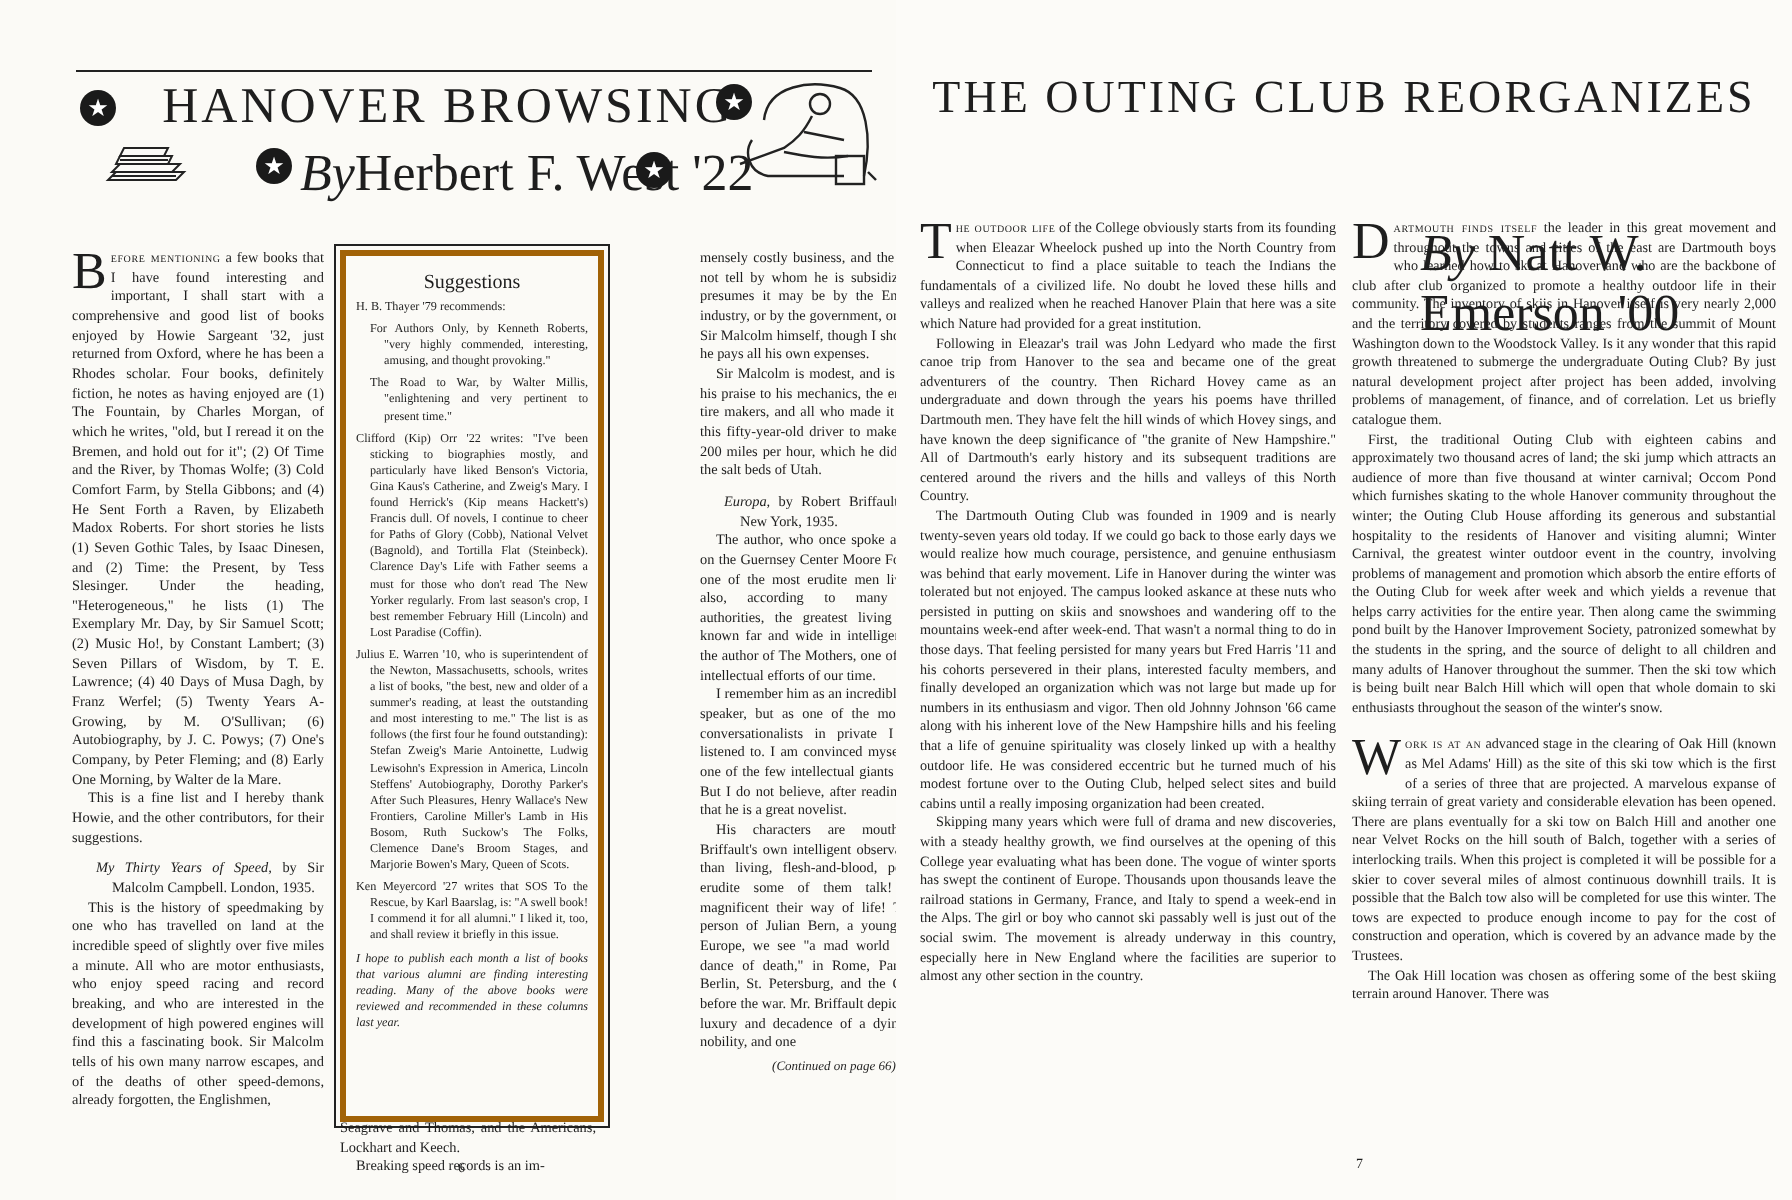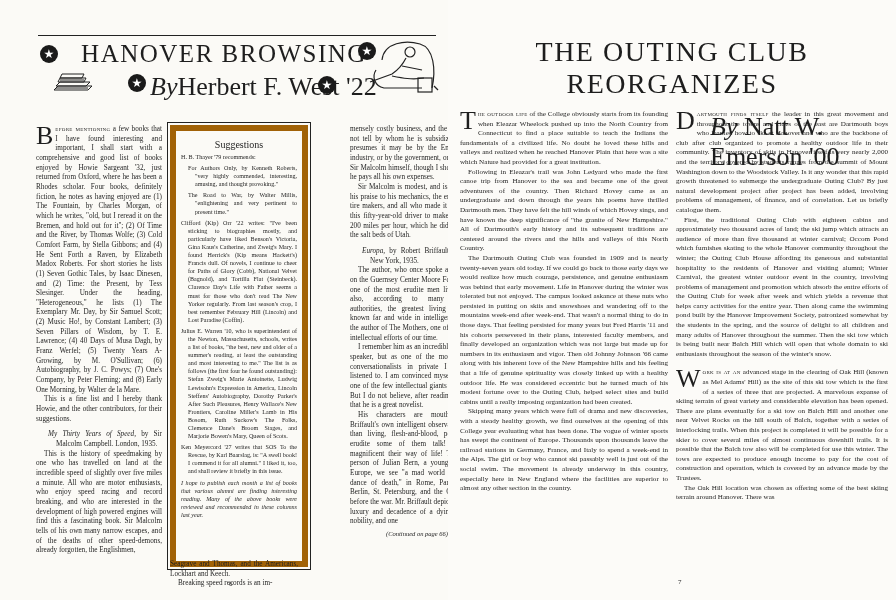--- a/index.html
+++ b/index.html
@@ -14,29 +14,29 @@
   .byline i { font-style:italic; }
   .star { position:absolute; width:18px; height:18px; border-radius:50%; background:#1a1a1a; color:#fff;
           font-size:12px; line-height:18px; text-align:center; }
   .col { position:absolute; font-size:7.2px; line-height:9.65px; text-align:justify; }
   .col p { margin:0; text-indent:8px; }
   .col p.noind { text-indent:0; }
   .col p.hang { text-indent:-8px; padding-left:20px; }
   .dropcap { float:left; font-size:26px; line-height:20px; margin:1px 2px 0 0; }
   .sc { font-variant:small-caps; letter-spacing:0.3px; }
   .col i { font-style:italic; }
-  .box { position:absolute; left:170px; top:125px; width:126px; height:430px; border:6px solid #a16207;
+  .box { position:absolute; left:170px; top:125px; width:126px; height:430px; border:3px solid #a16207;
          box-shadow: 0 0 0 2px #fbfaf6, 0 0 0 3px #222; }
   .box .bt { text-align:center; font-size:10px; margin:8px 0 3px; }
   .box .bc { font-size:6.1px; line-height:8.1px; padding:0 5px; text-align:justify; }
   .box .bc p { margin:0 0 3px 0; text-indent:-7px; padding-left:7px; }
   .box .bc p.sub { padding-left:14px; }
   .box .bc p.note { text-indent:0; padding-left:0; font-style:italic; }
   .pno { position:absolute; font-size:7px; }
-  .t2 { position:absolute; left:0; width:448px; top:36px; text-align:center; font-size:28px; letter-spacing:1.5px; }
+  .t2 { position:absolute; left:0; width:448px; top:36px; text-align:center; font-size:23px; letter-spacing:1.5px; }
   .cont { text-align:center; font-style:italic; font-size:6.5px; margin-top:2px; }
 </style>
 </head>
 <body>
 
 <div class="page" id="left">
   <div class="rule"></div>
 
   <div class="star" style="left:40px;top:45px;">★</div>
   <svg style="position:absolute;left:48px;top:68px;" width="46" height="26">

